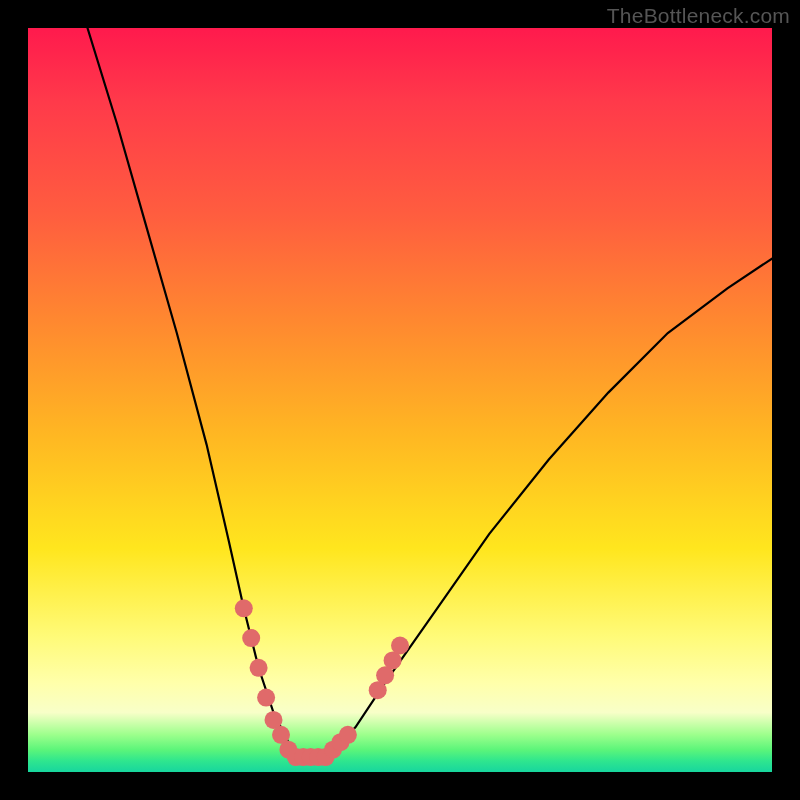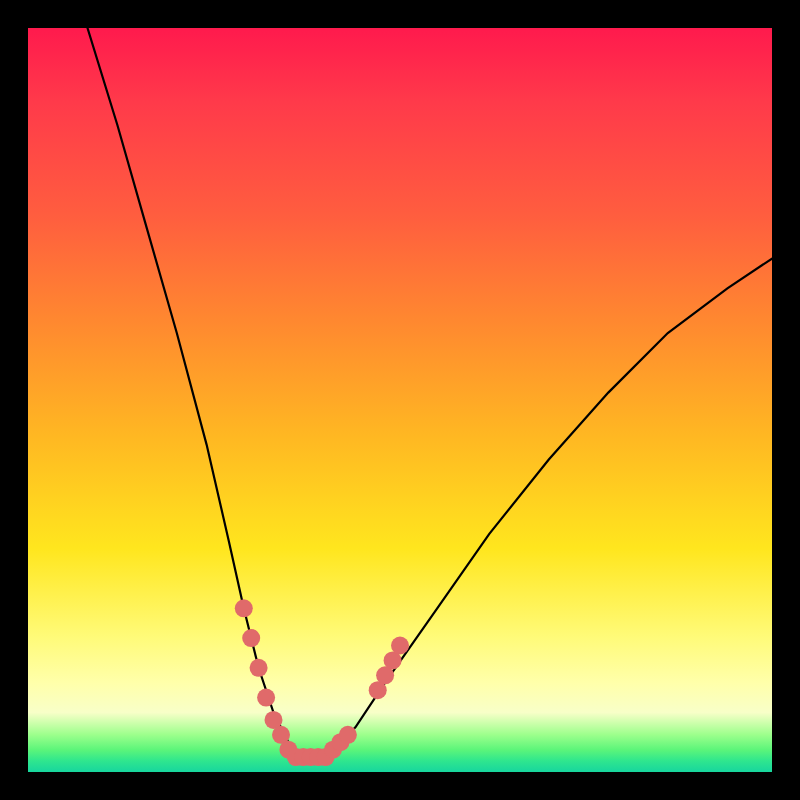--- a/index.html
+++ b/index.html
@@ -59,20 +59,21 @@
     left: 0;
     width: 744px;
     height: 744px;
     pointer-events: none;
   }
 </style>
 </head>
 <body>
 
 <div class="frame">
+  <div class="watermark">TheBottleneck.com</div>
   <div class="plot">
     <svg class="curve" viewBox="0 0 744 744">
       <path id="main-curve" fill="none" stroke="#000" stroke-width="2.2" stroke-linecap="round" d="M59.5 0.0 L89.3 96.7 L119.0 200.9 L148.8 305.0 L178.6 416.6 L200.9 513.4 L215.8 580.3 L230.6 639.8 L245.5 684.5 L260.4 714.2 L275.3 729.1 L290.2 729.1 L305.0 721.7 L327.4 699.4 L357.1 654.7 L409.2 580.3 L461.3 505.9 L520.8 431.5 L580.3 364.6 L639.8 305.0 L699.4 260.4 L744.0 230.6"></path>
       <g id="marker-group">
           <circle cx="215.8" cy="580.3" r="9" fill="#e06a6a"></circle>
           <circle cx="223.2" cy="610.1" r="9" fill="#e06a6a"></circle>
           <circle cx="230.6" cy="639.8" r="9" fill="#e06a6a"></circle>
           <circle cx="238.1" cy="669.6" r="9" fill="#e06a6a"></circle>
           <circle cx="245.5" cy="691.9" r="9" fill="#e06a6a"></circle>
           <circle cx="253.0" cy="706.8" r="9" fill="#e06a6a"></circle>

